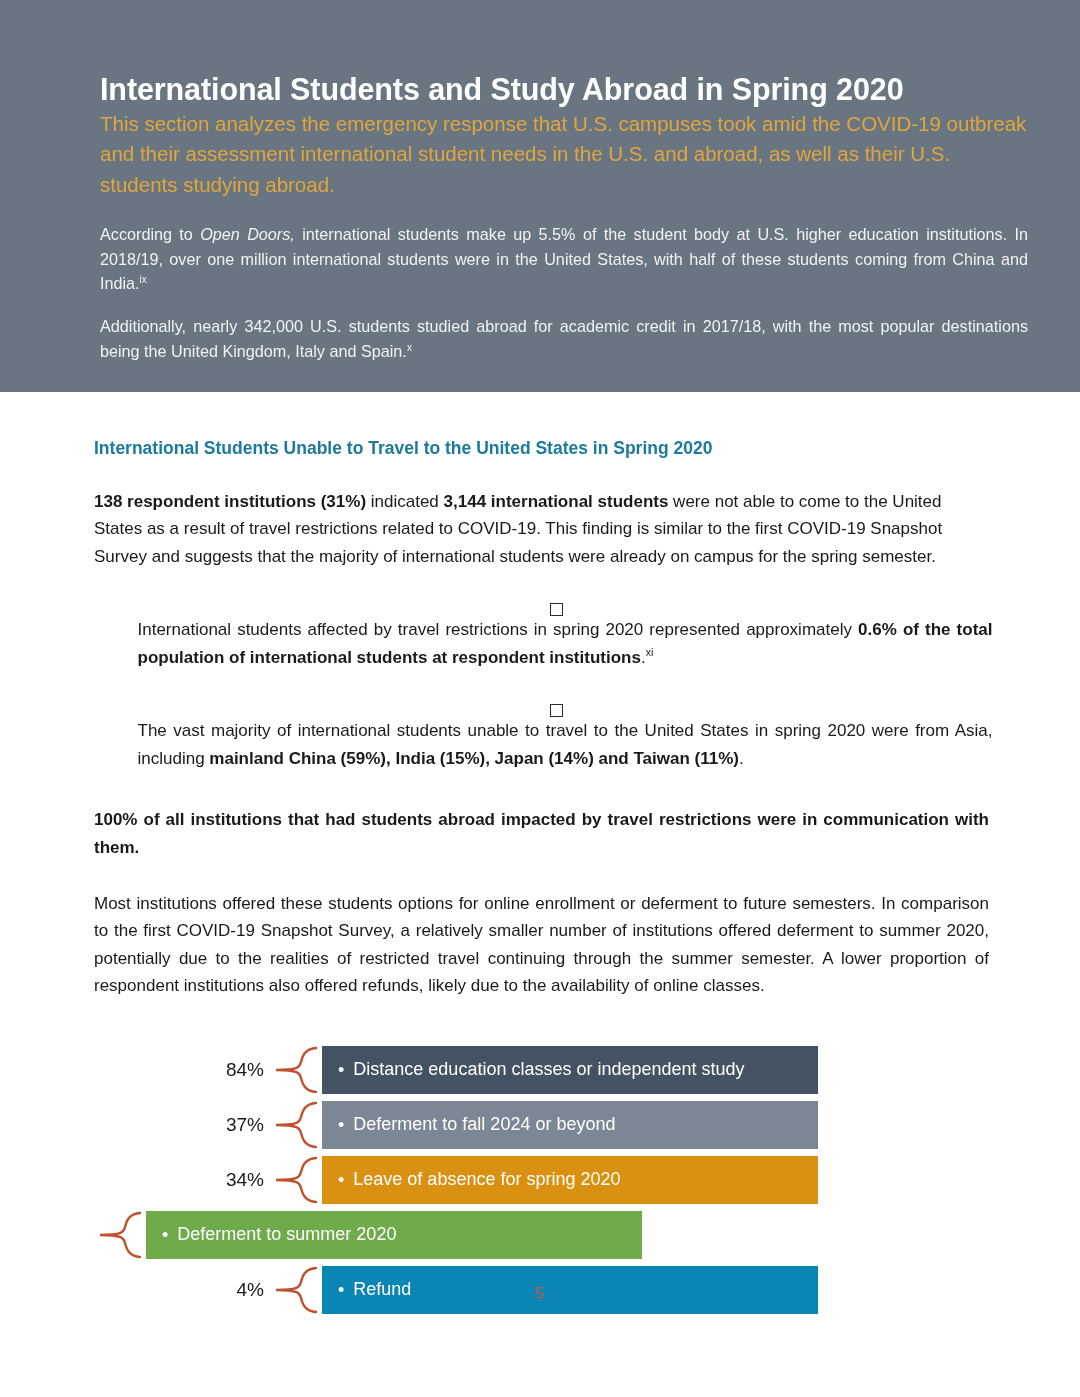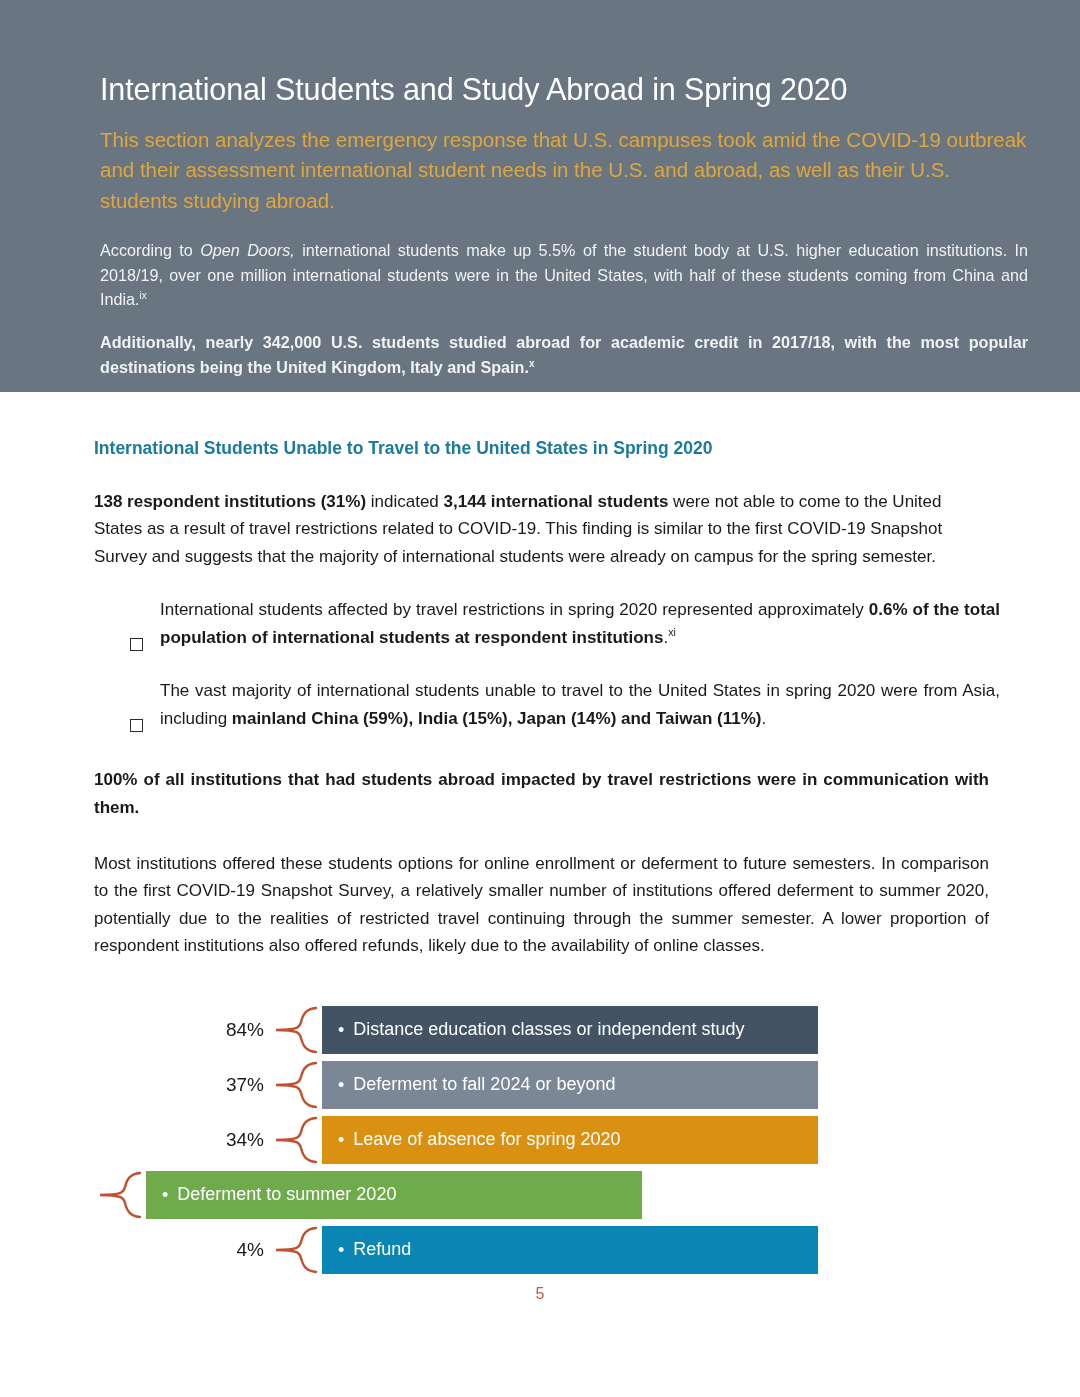--- a/index.html
+++ b/index.html
@@ -22,42 +22,42 @@
     left: 0;
     top: 0;
     width: 1080px;
     height: 392px;
     background: #697681;
     box-sizing: border-box;
     padding: 72px 52px 0 100px;
   }
   .doc-title {
     font-size: 30.5px;
-    font-weight: normal;
+    font-weight: bold;
     color: #ffffff;
     letter-spacing: -0.1px;
     line-height: 1.15;
-    margin: 0 0 18px 0;
+    margin: 0 0 2px 0;
   }
   .doc-subtitle {
     font-size: 20.5px;
     color: #e0a63c;
     line-height: 1.48;
     margin: 0 0 22px 0;
     max-width: 930px;
   }
   .header-para {
     font-size: 16.2px;
     color: #f0f2f4;
     line-height: 1.52;
     margin: 0 0 18px 0;
     text-align: justify;
     max-width: 930px;
   }
-  .header-para:last-child { margin-bottom: 12px; font-weight: bold; }
+  .header-para:last-child { margin-bottom: 12px; }
   .header-para em { font-style: italic; }
   sup {
     font-size: 0.62em;
     vertical-align: super;
     line-height: 0;
   }
 
   
   .body-area {
     position: absolute;
@@ -85,23 +85,24 @@
   .body-para b, .bullet-text b { font-weight: bold; }
 
   
   .bullet-list {
     margin: 26px 0 0 0;
     padding: 0;
     list-style: none;
   }
   .bullet-item {
     display: flex;
-    align-items: flex-end;
+    align-items: center;
     margin: 0 0 26px 0;
     padding-left: 36px;
+    flex-direction: column;
   }
   .bullet-item:last-child { margin-bottom: 0; }
   .checkbox-icon {
     flex: 0 0 auto;
     width: 13px;
     height: 13px;
     border: 1.6px solid #2b2b2b;
     margin: 7px 17px 0 0;
     box-sizing: border-box;
   }

